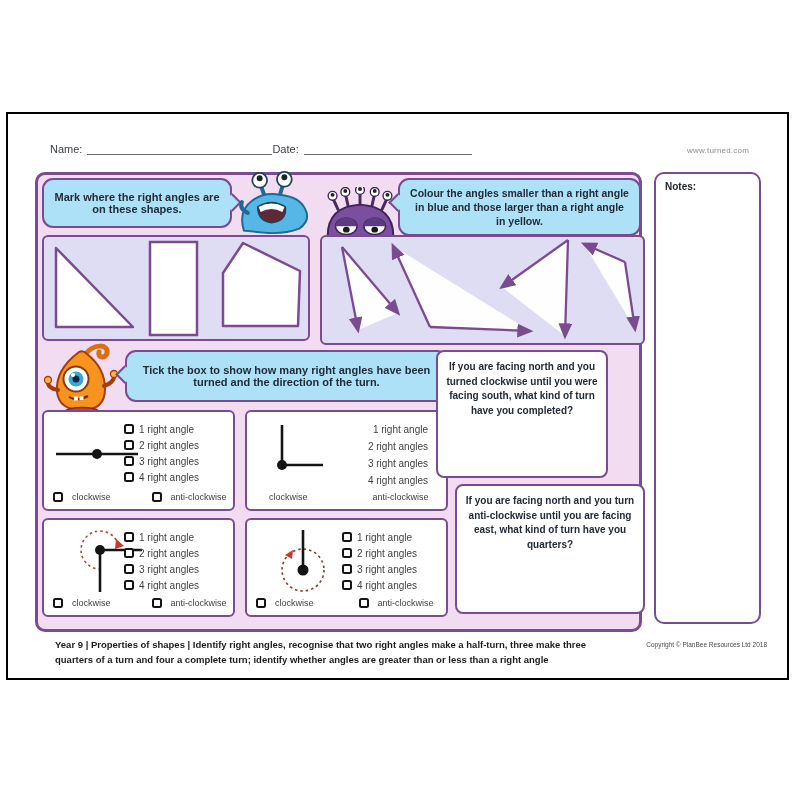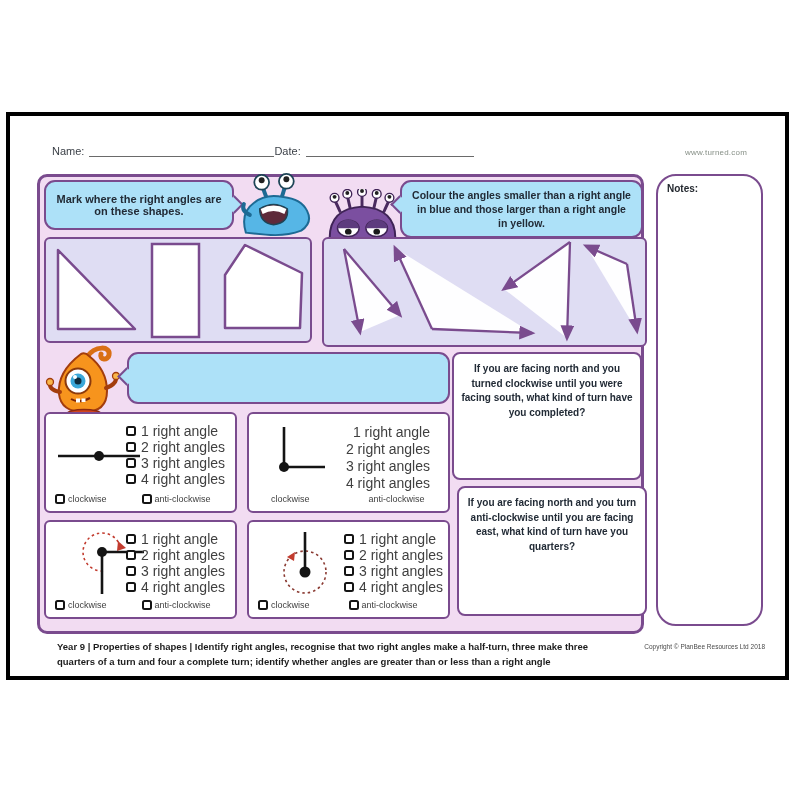--- a/index.html
+++ b/index.html
@@ -3,21 +3,21 @@
 <meta charset="utf-8">
 <style>
   * { box-sizing: border-box; }
   body {
     margin: 0; width: 800px; height: 800px; background: #ffffff;
     font-family: "Liberation Sans", "DejaVu Sans", sans-serif;
     position: relative; overflow: hidden;
   }
   .page {
     position: absolute; left: 6px; top: 112px; width: 783px; height: 568px;
-    background: #fff; border: 4px solid #000000; text-decoration: underline;
+    background: #fff; border: 2px solid #000000; text-decoration: underline;
   }
   
   .hdr {
     position: absolute; left: 42px; top: 28px; right: 38px;
     display: flex; align-items: flex-end; font-size: 11px; color: #3a3f46;
   }
   .fill-line { border-bottom: 1.3px solid #6a6a6a; height: 13px; margin-left: 5px; }
   .site { margin-left: auto; font-size: 8px; color: #879087; letter-spacing: .2px; }
 
   
@@ -39,35 +39,35 @@
     text-align: center; font-weight: bold; color: #222b36; padding: 0 9px;
   }
   .tail { position: absolute; width: 13px; height: 13px; background: #ade1f8; transform: rotate(45deg); }
   .tail.right { right: -9px; top: 16px; border-top: 2.5px solid #7a4b8e; border-right: 2.5px solid #7a4b8e; }
   .tail.left  { left: -9px;  top: 16px; border-bottom: 2.5px solid #7a4b8e; border-left: 2.5px solid #7a4b8e; }
 
   .monster { position: absolute; }
 
   
   .opts { position: absolute; }
-  .opt-row { display: flex; align-items: center; gap: 5px; height: 16px; font-size: 14px; color: #3f3f3f; }
+  .opt-row { display: flex; align-items: center; gap: 5px; height: 16px; font-size: 10px; color: #3f3f3f; }
   .opt-row.nobox { justify-content: flex-end; height: 17px; }
   .cbx { width: 10px; height: 10px; border: 2px solid #141414; border-radius: 2.5px; background: #fff; flex: none; }
   .dir-row {
     position: absolute; bottom: 7px; left: 9px; right: 5px;
-    display: flex; align-items: center; gap: 3px; font-size: 9px; color: #3f3f3f;
+    display: flex; align-items: center; gap: 9px; font-size: 9px; color: #3f3f3f;
   }
   .q {
     position: absolute; background: #fff; border: 2.5px solid #7a4b8e; border-radius: 8px;
     font-size: 10px; font-weight: bold; color: #222b36; text-align: center;
     padding: 8px 6px; line-height: 1.45;
   }
   .notes {
     position: absolute; left: 646px; top: 58px; width: 107px; height: 452px;
-    background: #fff; border: 2.5px solid #7a4b8e; border-radius: 20px;
+    background: #fff; border: 2.5px solid #7a4b8e; border-radius: 10px;
     padding: 7px 9px; font-size: 10px; font-weight: bold; color: #23282f;
   }
   .footer-desc {
     position: absolute; left: 47px; top: 524px; width: 560px;
     font-size: 9.5px; font-weight: bold; color: #1c1c1c; line-height: 1.55;
   }
   .copyright { position: absolute; right: 20px; top: 527px; font-size: 6.5px; color: #4a4a4a; }
 </style>
 </head>
 <body>
@@ -183,20 +183,21 @@
         <circle cx="33" cy="37" r="3.5" fill="#0e2a3a"></circle>
         <circle cx="30" cy="33" r="2" fill="#fff"></circle>
         <path d="M26 55 Q34 60 45 54" stroke="#7a2508" stroke-width="2" fill="none"></path>
         <rect x="31" y="54.5" width="4" height="4" fill="#fff"></rect>
         <rect x="36.5" y="54.5" width="4" height="3.5" fill="#fff"></rect>
         <ellipse cx="39" cy="70" rx="17" ry="4.5" fill="#d2451c" stroke="#8c2a10" stroke-width="1.5"></ellipse>
       </svg>
     </div>
 
     <div class="bubble" style="left:87px;top:175px;width:323px;height:52px;font-size:11px;">
+      <span>Tick the box to show how many right angles have been turned and the direction of the turn.</span>
       <span class="tail left"></span>
     </div>
 
     <div class="wbox" style="left:4px;top:235px;width:193px;height:101px;">
       <svg style="position:absolute;left:8px;top:25px;" width="90" height="35" viewBox="0 0 90 35">
         <line x1="4" y1="17" x2="86" y2="17" stroke="#141414" stroke-width="2.6"></line>
         <circle cx="45" cy="17" r="5" fill="#141414"></circle>
       </svg>
       <div class="opts" style="left:80px;top:9px;">
         <div class="opt-row">
@@ -310,21 +311,21 @@
           </div>
       </div>
       <div class="dir-row">
         <span class="cbx"></span>
         <span>clockwise</span>
         <span class="cbx" style="margin-left:36px"></span>
         <span>anti-clockwise</span>
       </div>
     </div>
 
-    <div class="q" style="left:412px;top:175px;width:190px;height:128px;">
+    <div class="q" style="left:398px;top:175px;width:172px;height:128px;">
       <span>If you are facing north and you turned clockwise until you were facing south, what kind of turn have you completed?</span>
     </div>
     <div class="q" style="left:417px;top:309px;width:190px;height:130px;">
       <span>If you are facing north and you turn anti-clockwise until you are facing east, what kind of turn have you quarters?</span>
     </div>
 
   </div>
 
   <div class="notes">
     <span>Notes:</span>

